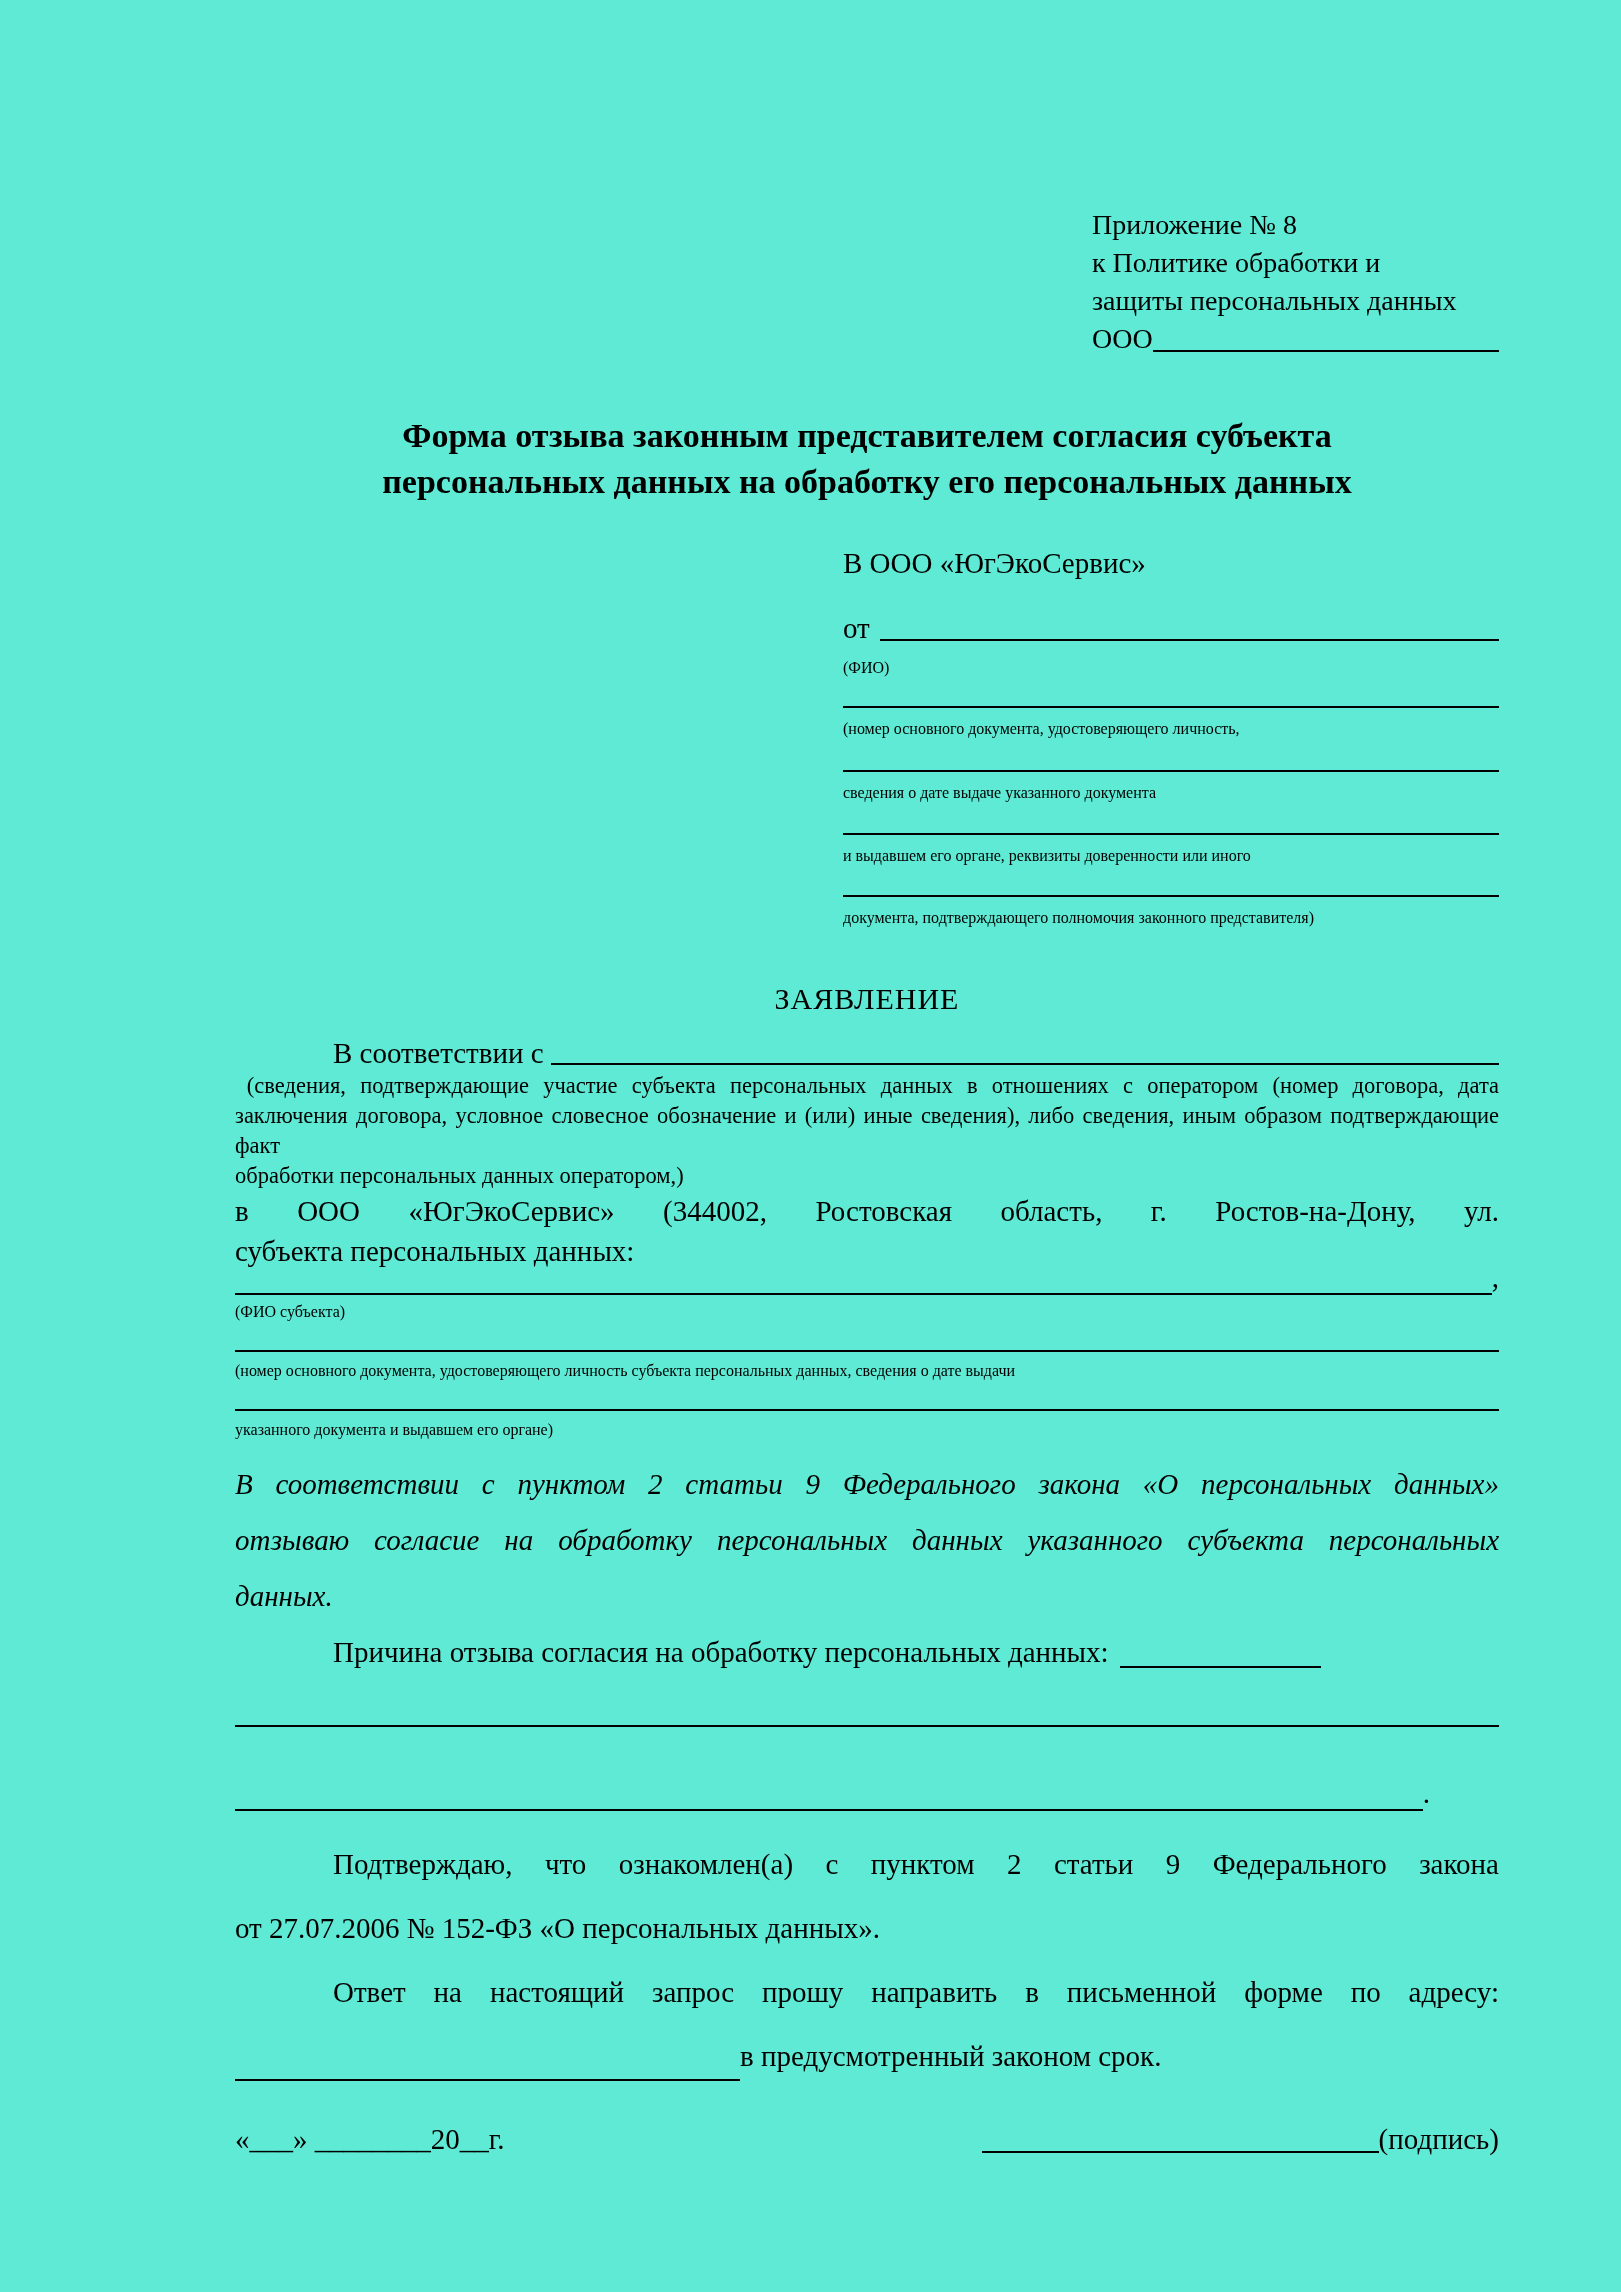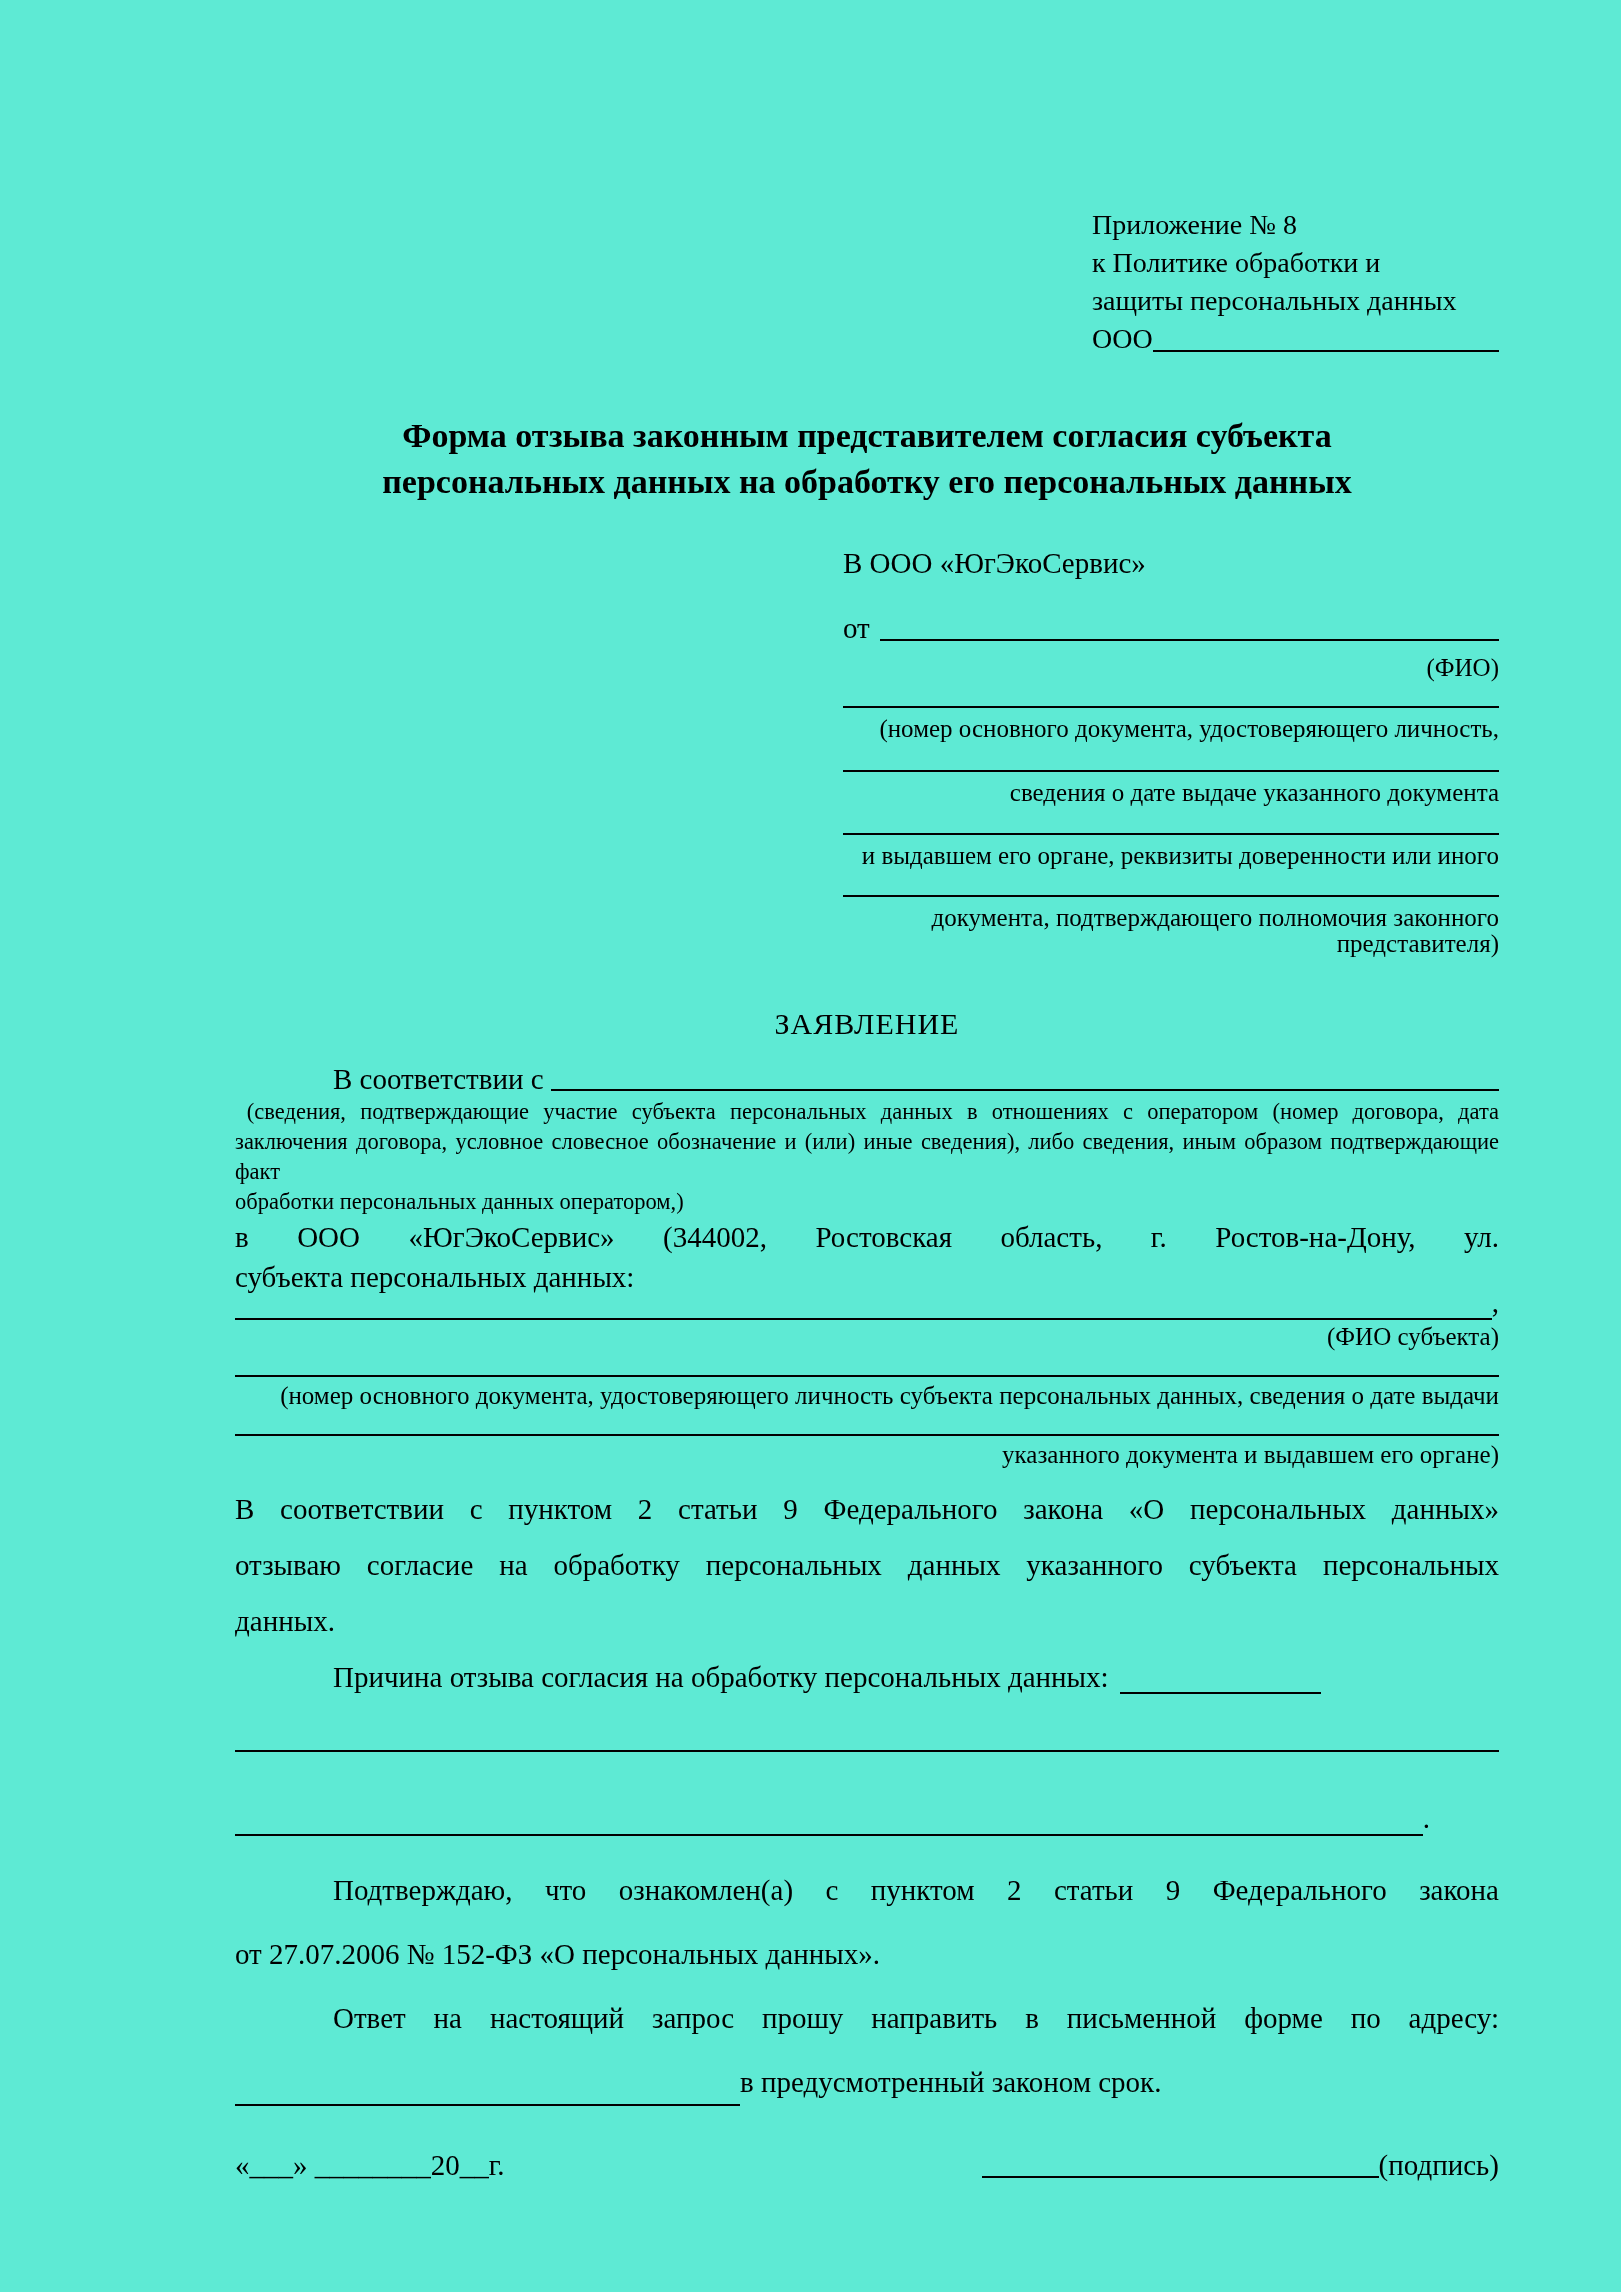--- a/index.html
+++ b/index.html
@@ -10,21 +10,21 @@
     font-family:"Liberation Serif","DejaVu Serif",serif;
     font-size:29px;line-height:40px;
     box-sizing:border-box;
     padding:206px 122px 0 235px;
     overflow:hidden;
     margin:0 auto;
   }
   .row{display:flex;align-items:flex-end;}
   .fill{flex:1;border-bottom:2.9px solid #000;margin-bottom:5.9px;}
   .uline{height:0;border-bottom:2.9px solid #000;}
-  .cap{font-size:25px;line-height:25.5px;text-align:right;}
+  .cap{font-size:16px;line-height:25.5px;text-align:left;}
   .just{text-align:justify;text-align-last:justify;}
 
   
   .annex{width:407px;margin-left:auto;font-size:28px;line-height:38px;}
   .annex .row{align-items:flex-end;}
 
   
   .title{margin-top:55px;text-align:center;font-weight:bold;font-size:34px;line-height:46px;}
 
   
@@ -48,21 +48,21 @@
   .note .ni{text-indent:11.8px;}
 
   .oper{line-height:40px;}
 
   .subj .comma-row{height:25.5px;}
   .subj .comma-row .fill{margin-bottom:2px;}
   .subj .cap1{margin-top:2px;}
   .subj .u{margin-top:25.5px;}
   .subj .u+ .cap{margin-top:5.9px;}
 
-  .withdraw{margin-top:13.7px;line-height:56px;}
+  .withdraw{margin-top:13.7px;line-height:56px;font-style:italic;}
 
   .reason-row{height:56px;}
   .reason-row .indent{width:98px;}
   .reason-row .lbl{line-height:56px;}
   .reason-row .short{width:201px;border-bottom:2.9px solid #000;margin-bottom:11.8px;margin-left:11.8px;}
 
   .blank1{margin-top:45px;}
   .blank2{margin-top:57px;height:29px;margin-right:69px;}
   .blank2 .fill{margin-bottom:2px;}
 

